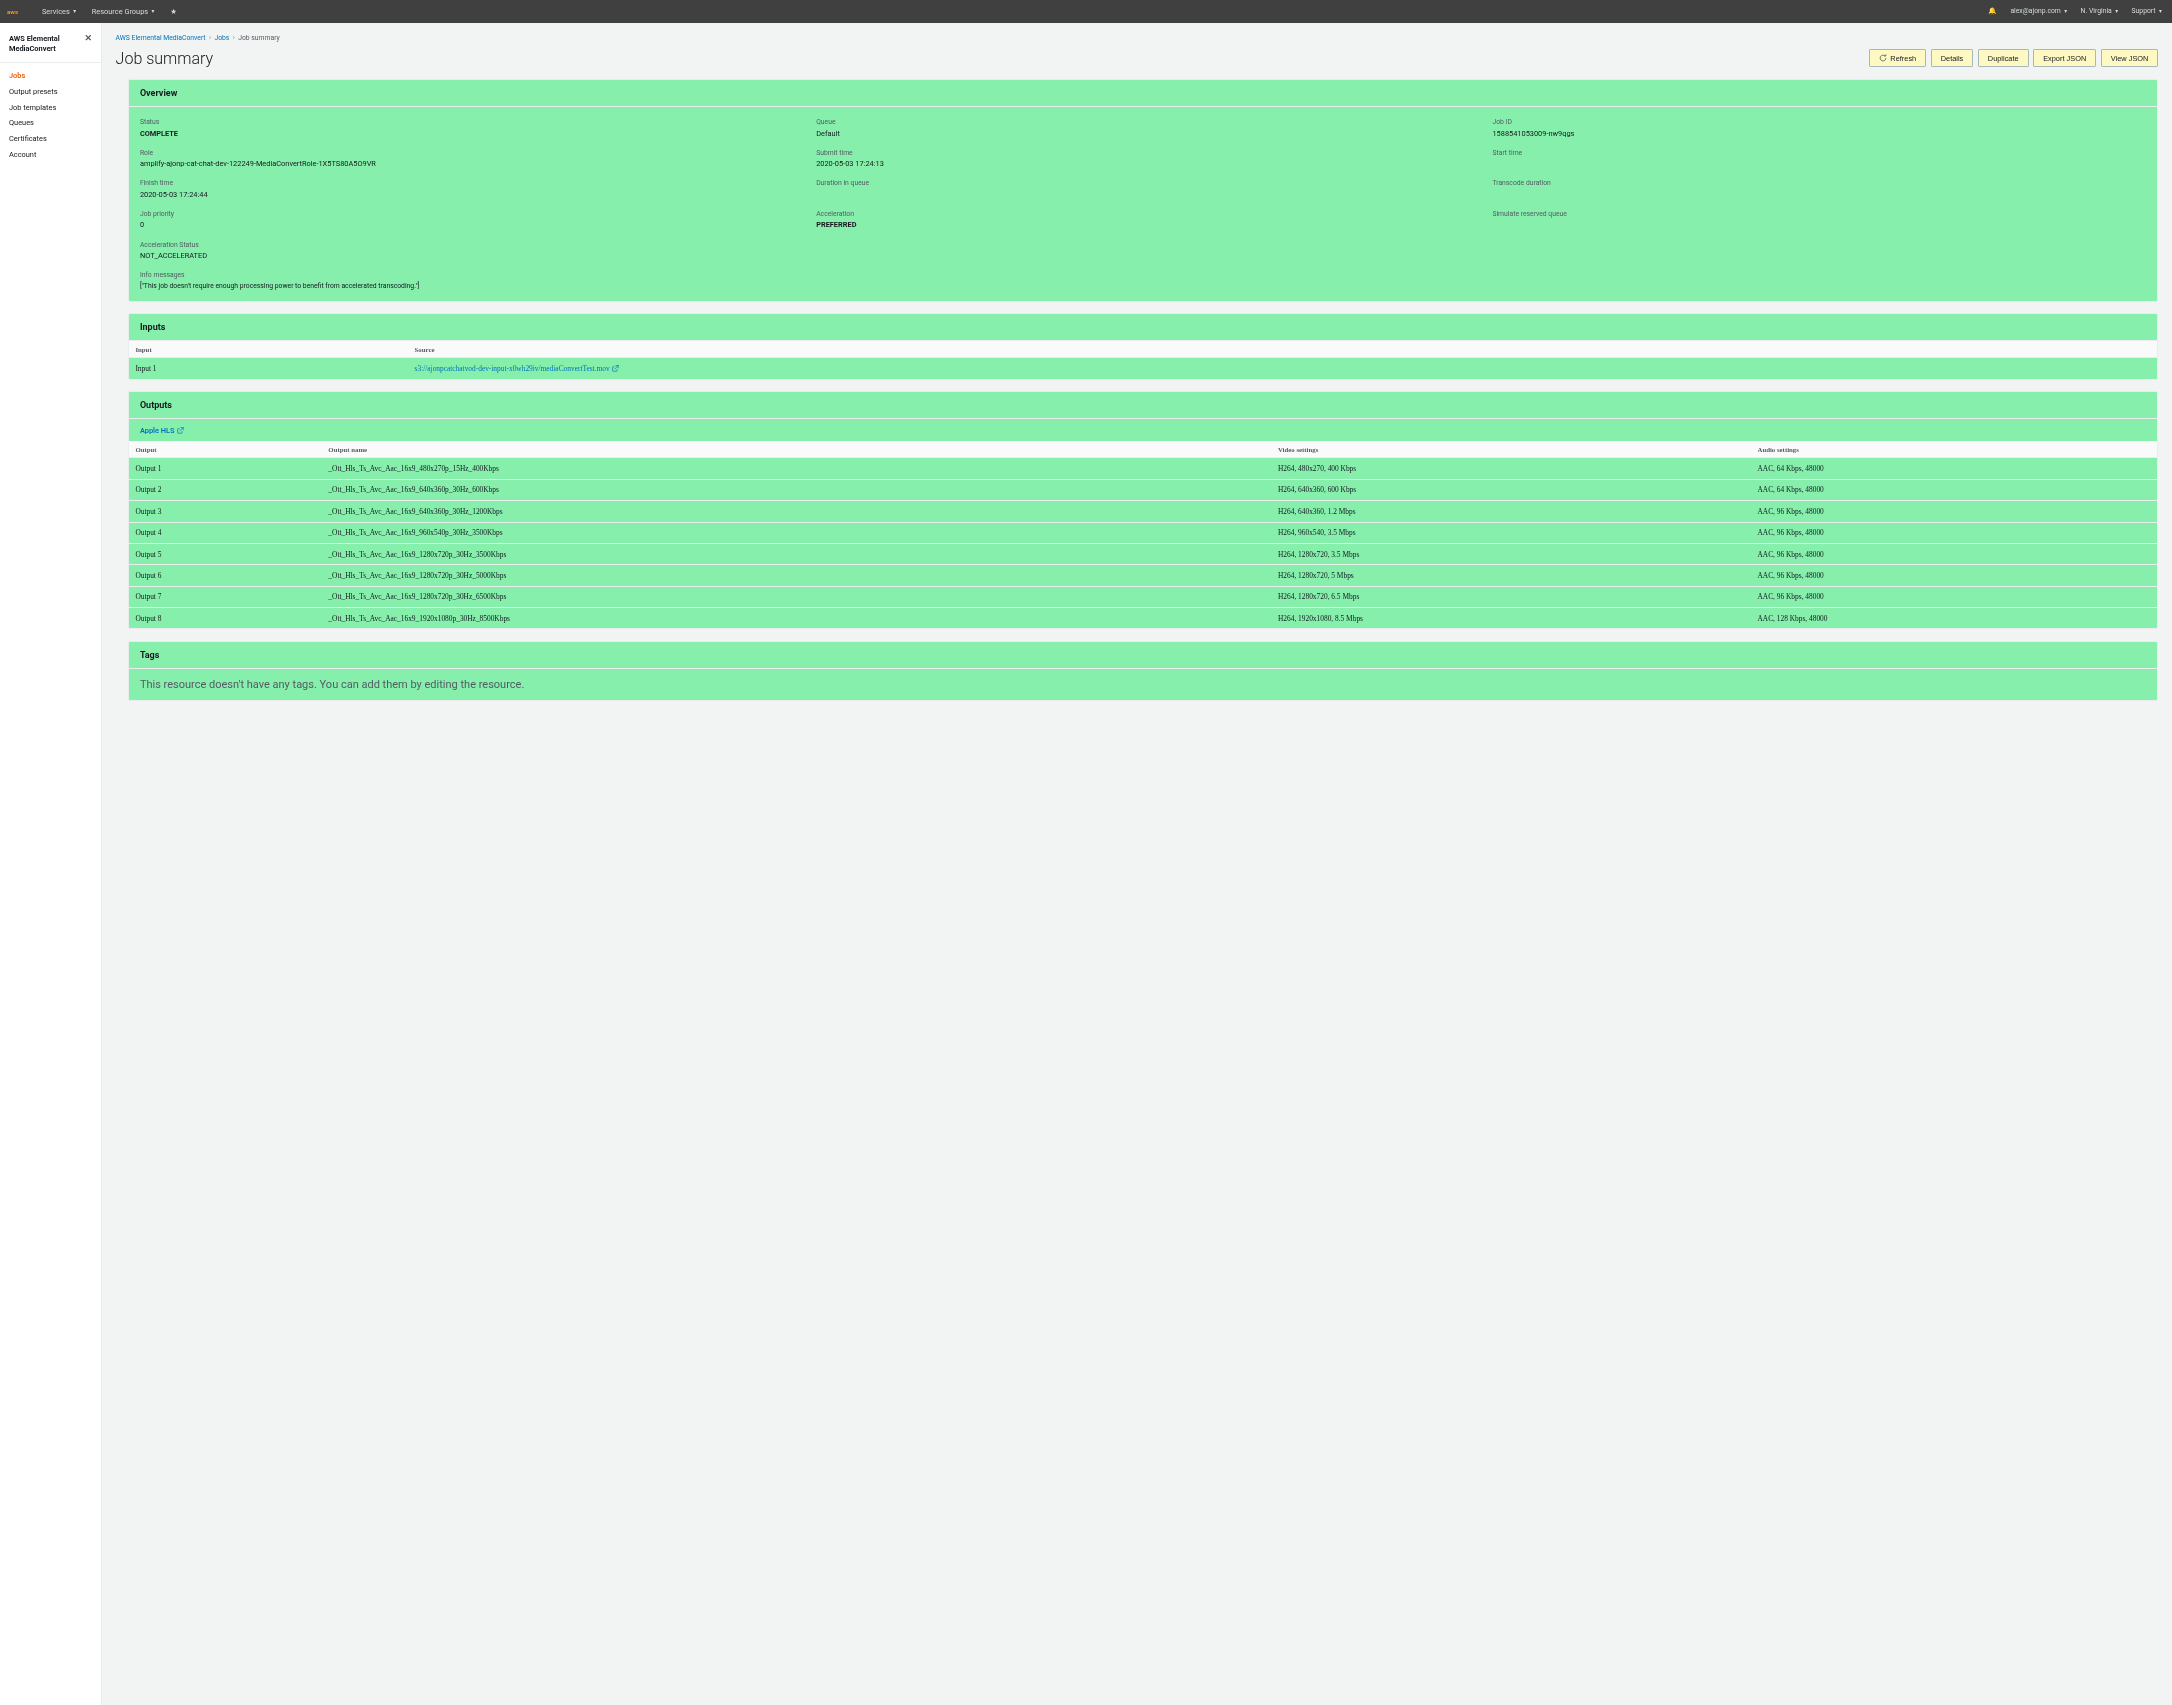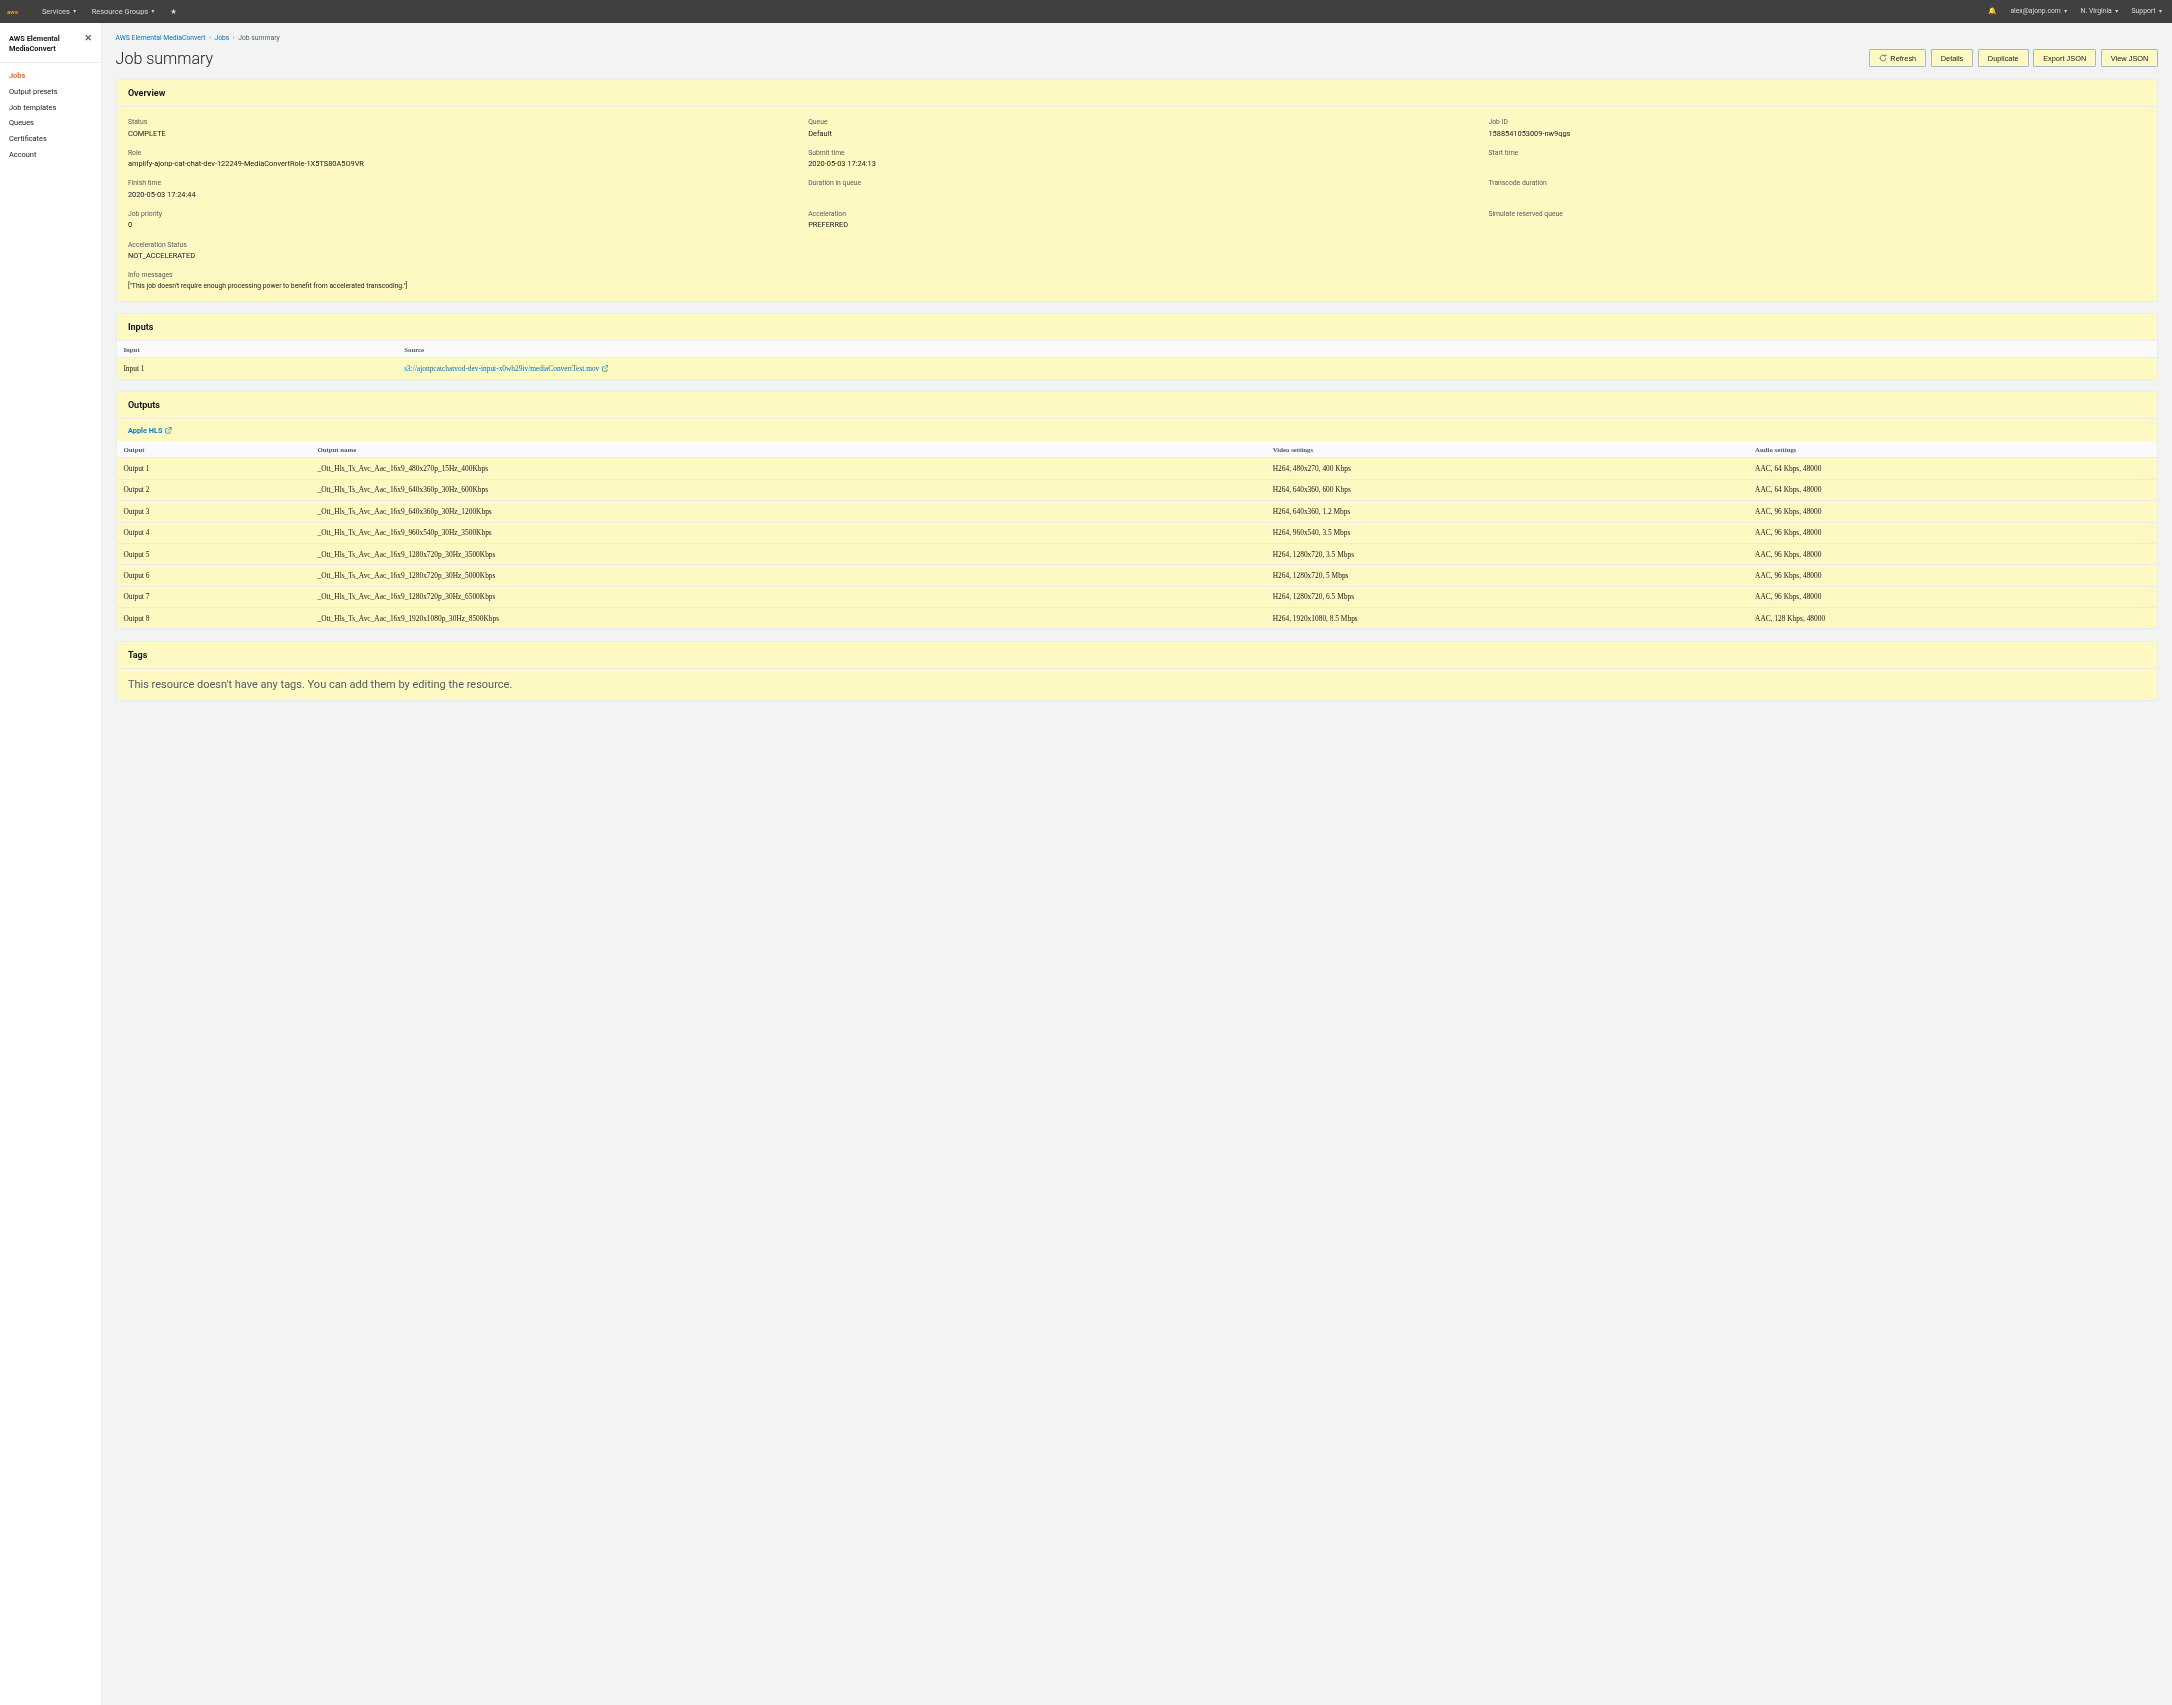--- a/index.html
+++ b/index.html
@@ -113,24 +113,25 @@
       background: #fef9c3;
       color: #16191f;
       display: flex;
       align-items: center;
       gap: 3.4px;
     }
     .btn-refresh { }
 
     
     .section {
-      background: #fef9c3;
+      background: #86efac;
       border: 0.6px solid #eaeded;
       border-radius: 2.3px;
       margin-bottom: 11.3px;
+      margin-left: 12px;
     }
     .section-header {
       padding: 8px 11.3px;
       font-size: 9px;
       font-weight: 700;
       border-bottom: 0.6px solid #eaeded;
     }
     .section-body { padding: 11.3px; }
 
     
@@ -140,21 +141,21 @@
       gap: 11.3px 22.6px;
     }
     .field-label {
       font-size: 6.8px;
       color: #545b64;
       margin-bottom: 2.3px;
     }
     .field-value {
       font-size: 7.4px;
       color: #16191f;
-      font-weight: 400;
+      font-weight: 700;
     }
     .field-value.normal { font-weight: 400; }
 
     
     table {
       width: 100%;
       border-collapse: collapse;
       font-size: 7.4px;
       font-family: Liberation Serif, serif;
     }

